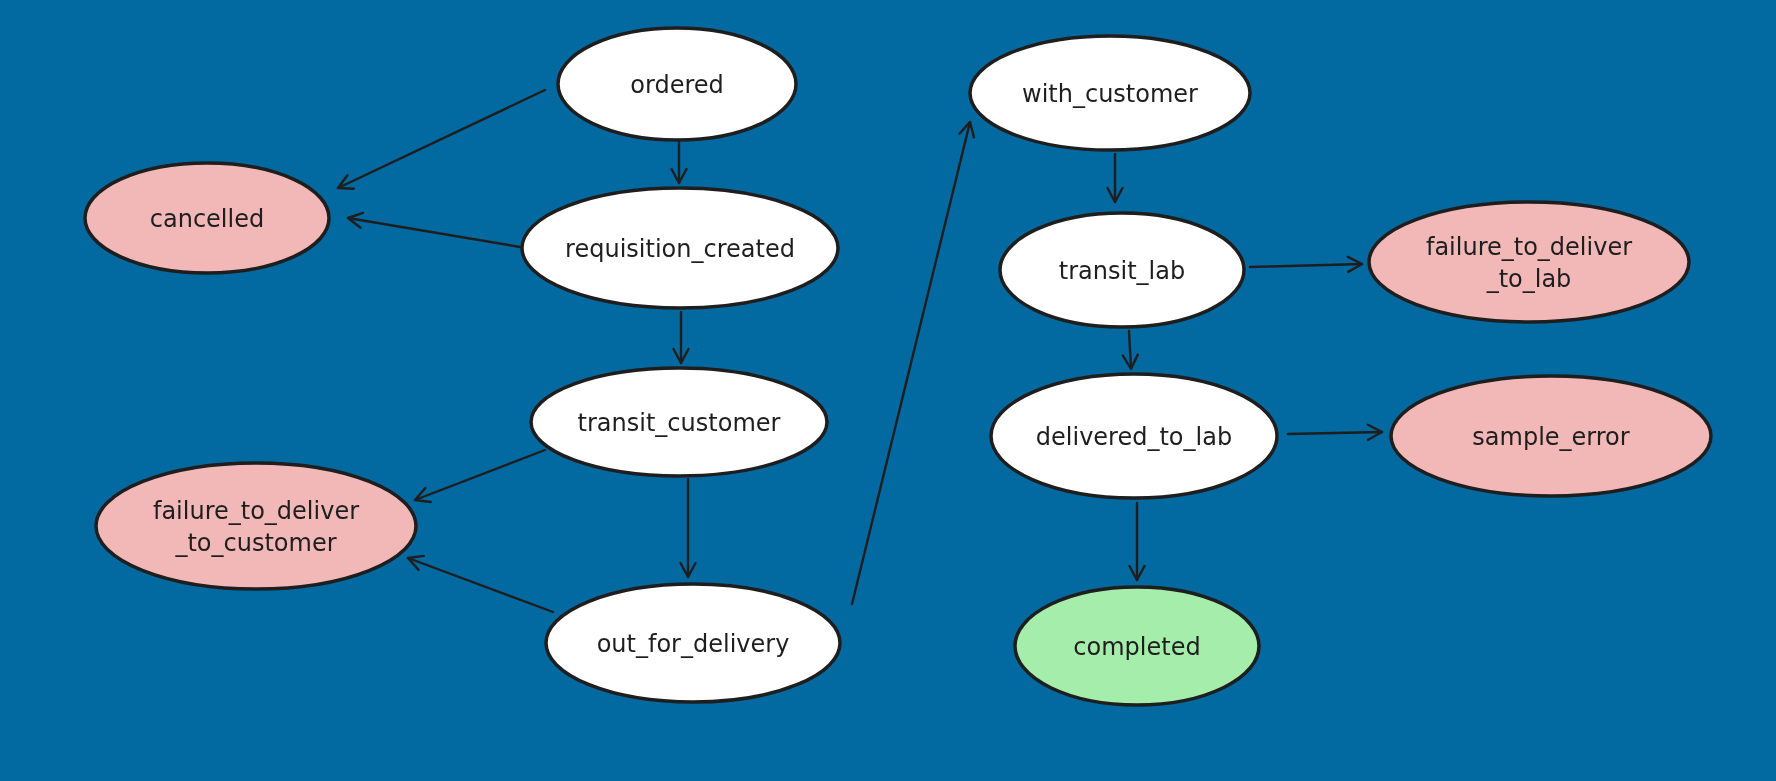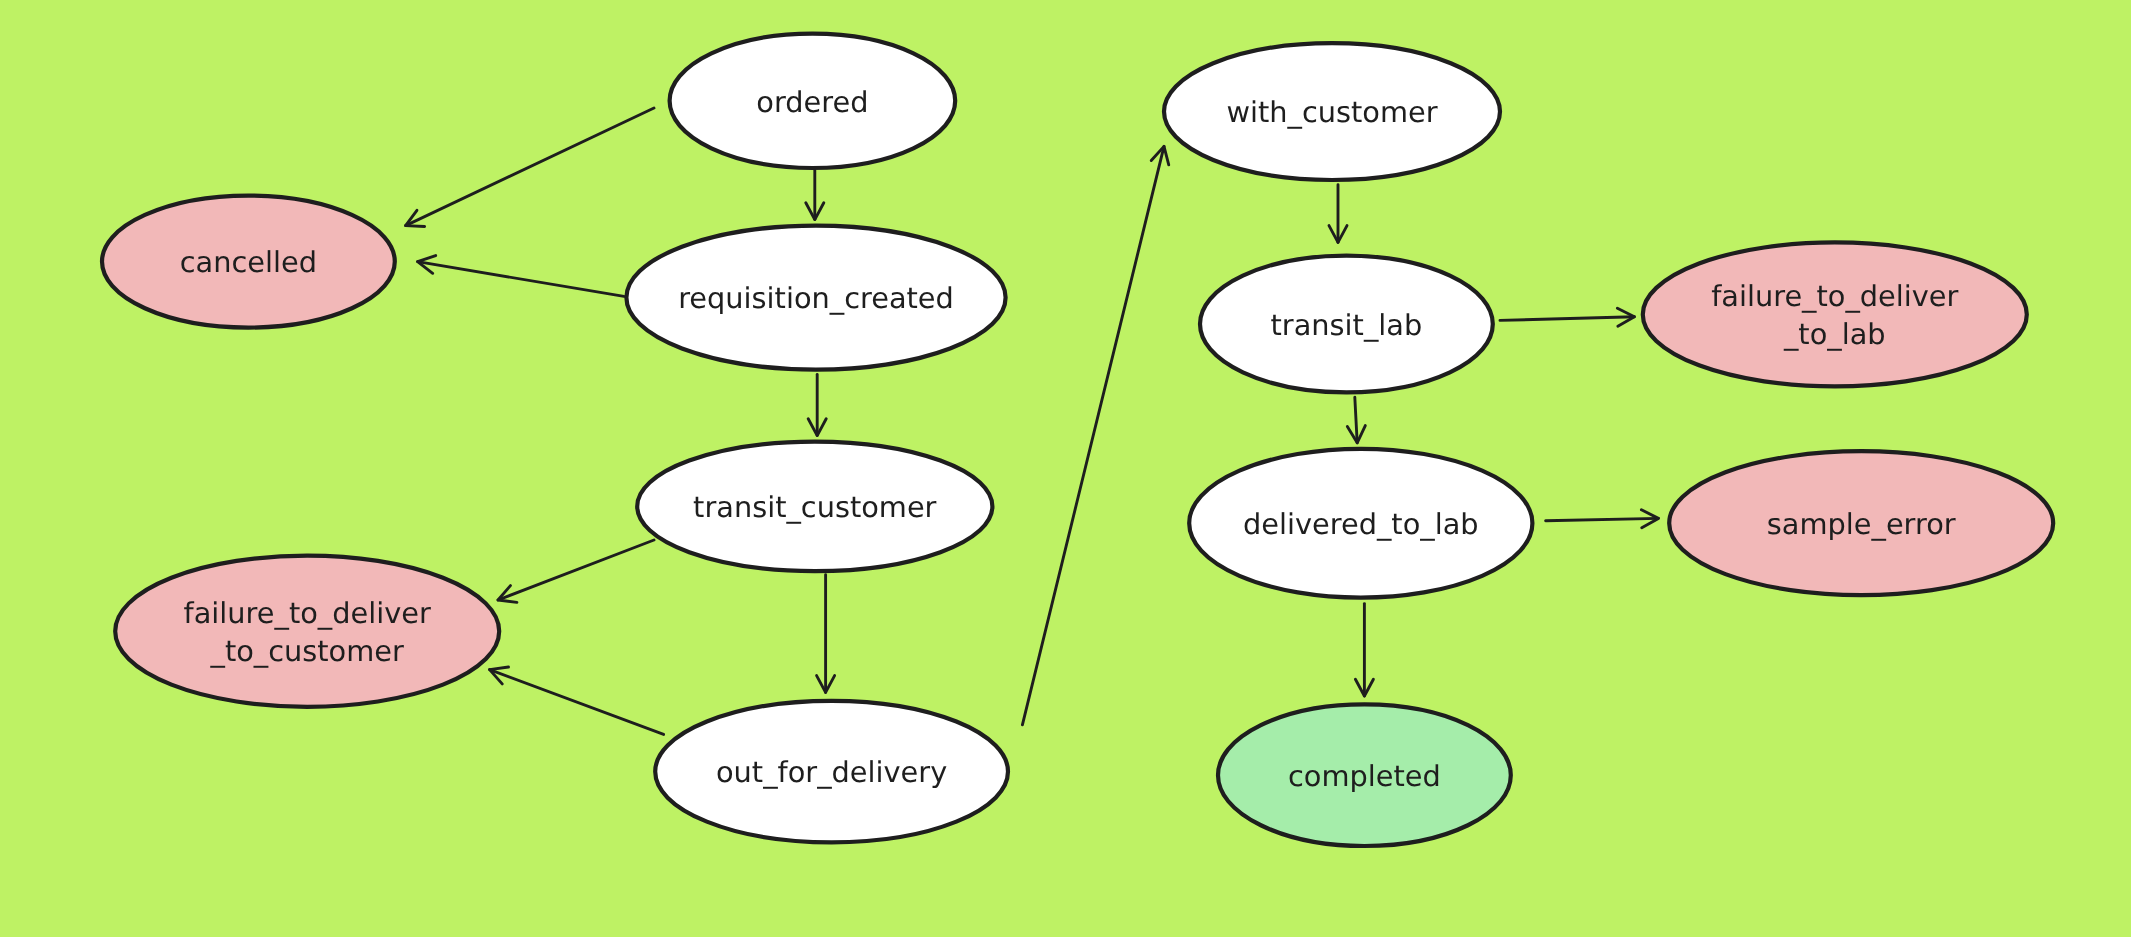--- a/index.html
+++ b/index.html
@@ -4,21 +4,21 @@
 <style>
   html, body {
     margin: 0;
     padding: 0;
     background: #ffffff;
   }
   .canvas-wrap {
     position: relative;
     width: 1776px;
     height: 781px;
-    background: #bef264;
+    background: #0369a1;
     overflow: hidden;
   }
   svg {
     display: block;
     width: 1776px;
     height: 781px;
   }
   .node-ellipse {
     stroke-linecap: round;
   }

